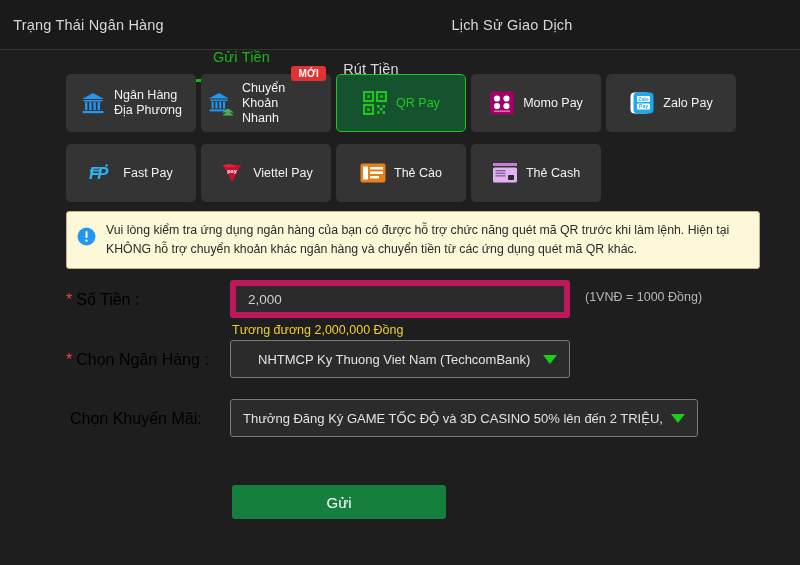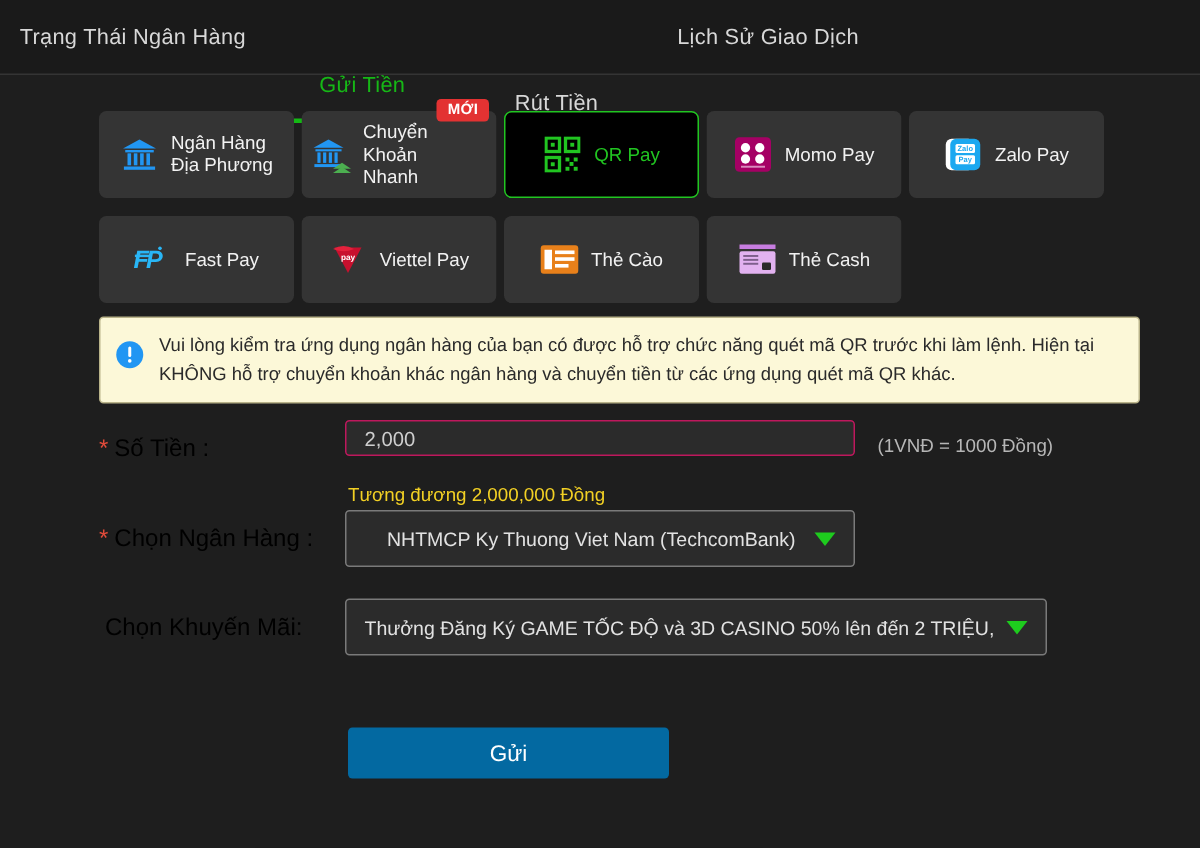--- a/index.html
+++ b/index.html
@@ -46,21 +46,21 @@
     gap: 8px;
     padding: 0 6px;
     cursor: pointer;
     border: 1px solid transparent;
   }
   .method .mlabel {
     color: #f2f2f2; font-size: 12.5px; line-height: 15px;
     white-space: pre-line;
   }
   .method.selected {
-    background: #000000;
+    background: #14532d;
     border: 1px solid #21c521;
   }
   .method.selected .mlabel { color: #21c521; }
   .badge-new {
     position: absolute; top: -9px; right: 4px;
     background: #e33232; color: #fff;
     font-size: 10px; font-weight: bold;
     padding: 1.5px 7px 2px; border-radius: 3px;
     letter-spacing: .3px;
   }
@@ -85,23 +85,23 @@
   }
 
   
   .form { position: absolute; left: 0; top: 280px; width: 800px; }
   .row { position: relative; height: 48px; }
   .lblwrap { position: absolute; left: 66px; width: 150px; text-align: left; }
   .req { color: #e14b3a; margin-right: 4px; }
 
   .field-amount {
     position: absolute; left: 230px; top: 0;
-    width: 340px; height: 24px;
+    width: 340px; height: 38px;
     background: #2b2b2b;
-    border: 1px solid #be185d;
+    border: 6px solid #be185d;
     border-radius: 3px;
     color: #cfcfcf; font-size: 13.5px;
     padding: 0 12px;
     font-family: "Liberation Sans", sans-serif;
     outline: none;
   }
   .hint-right {
     position: absolute; left: 585px; top: 10px;
     color: #b6b6b6; font-size: 12.5px; white-space: nowrap;
   }
@@ -134,21 +134,21 @@
 
   .promo-note {
     position: absolute; left: 232px; top: 45px;
     color: #d43c2e; font-size: 11.5px; line-height: 16px;
     white-space: pre-line;
   }
 
   .submit {
     position: absolute; left: 232px; top: 0;
     width: 214px; height: 34px;
-    background: #0369a1;
+    background: #15803d;
     border: none; border-radius: 3px;
     color: #ffffff; font-size: 15px;
     font-family: "Liberation Sans", sans-serif;
     cursor: pointer;
   }
 </style>
 </head>
 <body>
 
 <div class="page">

